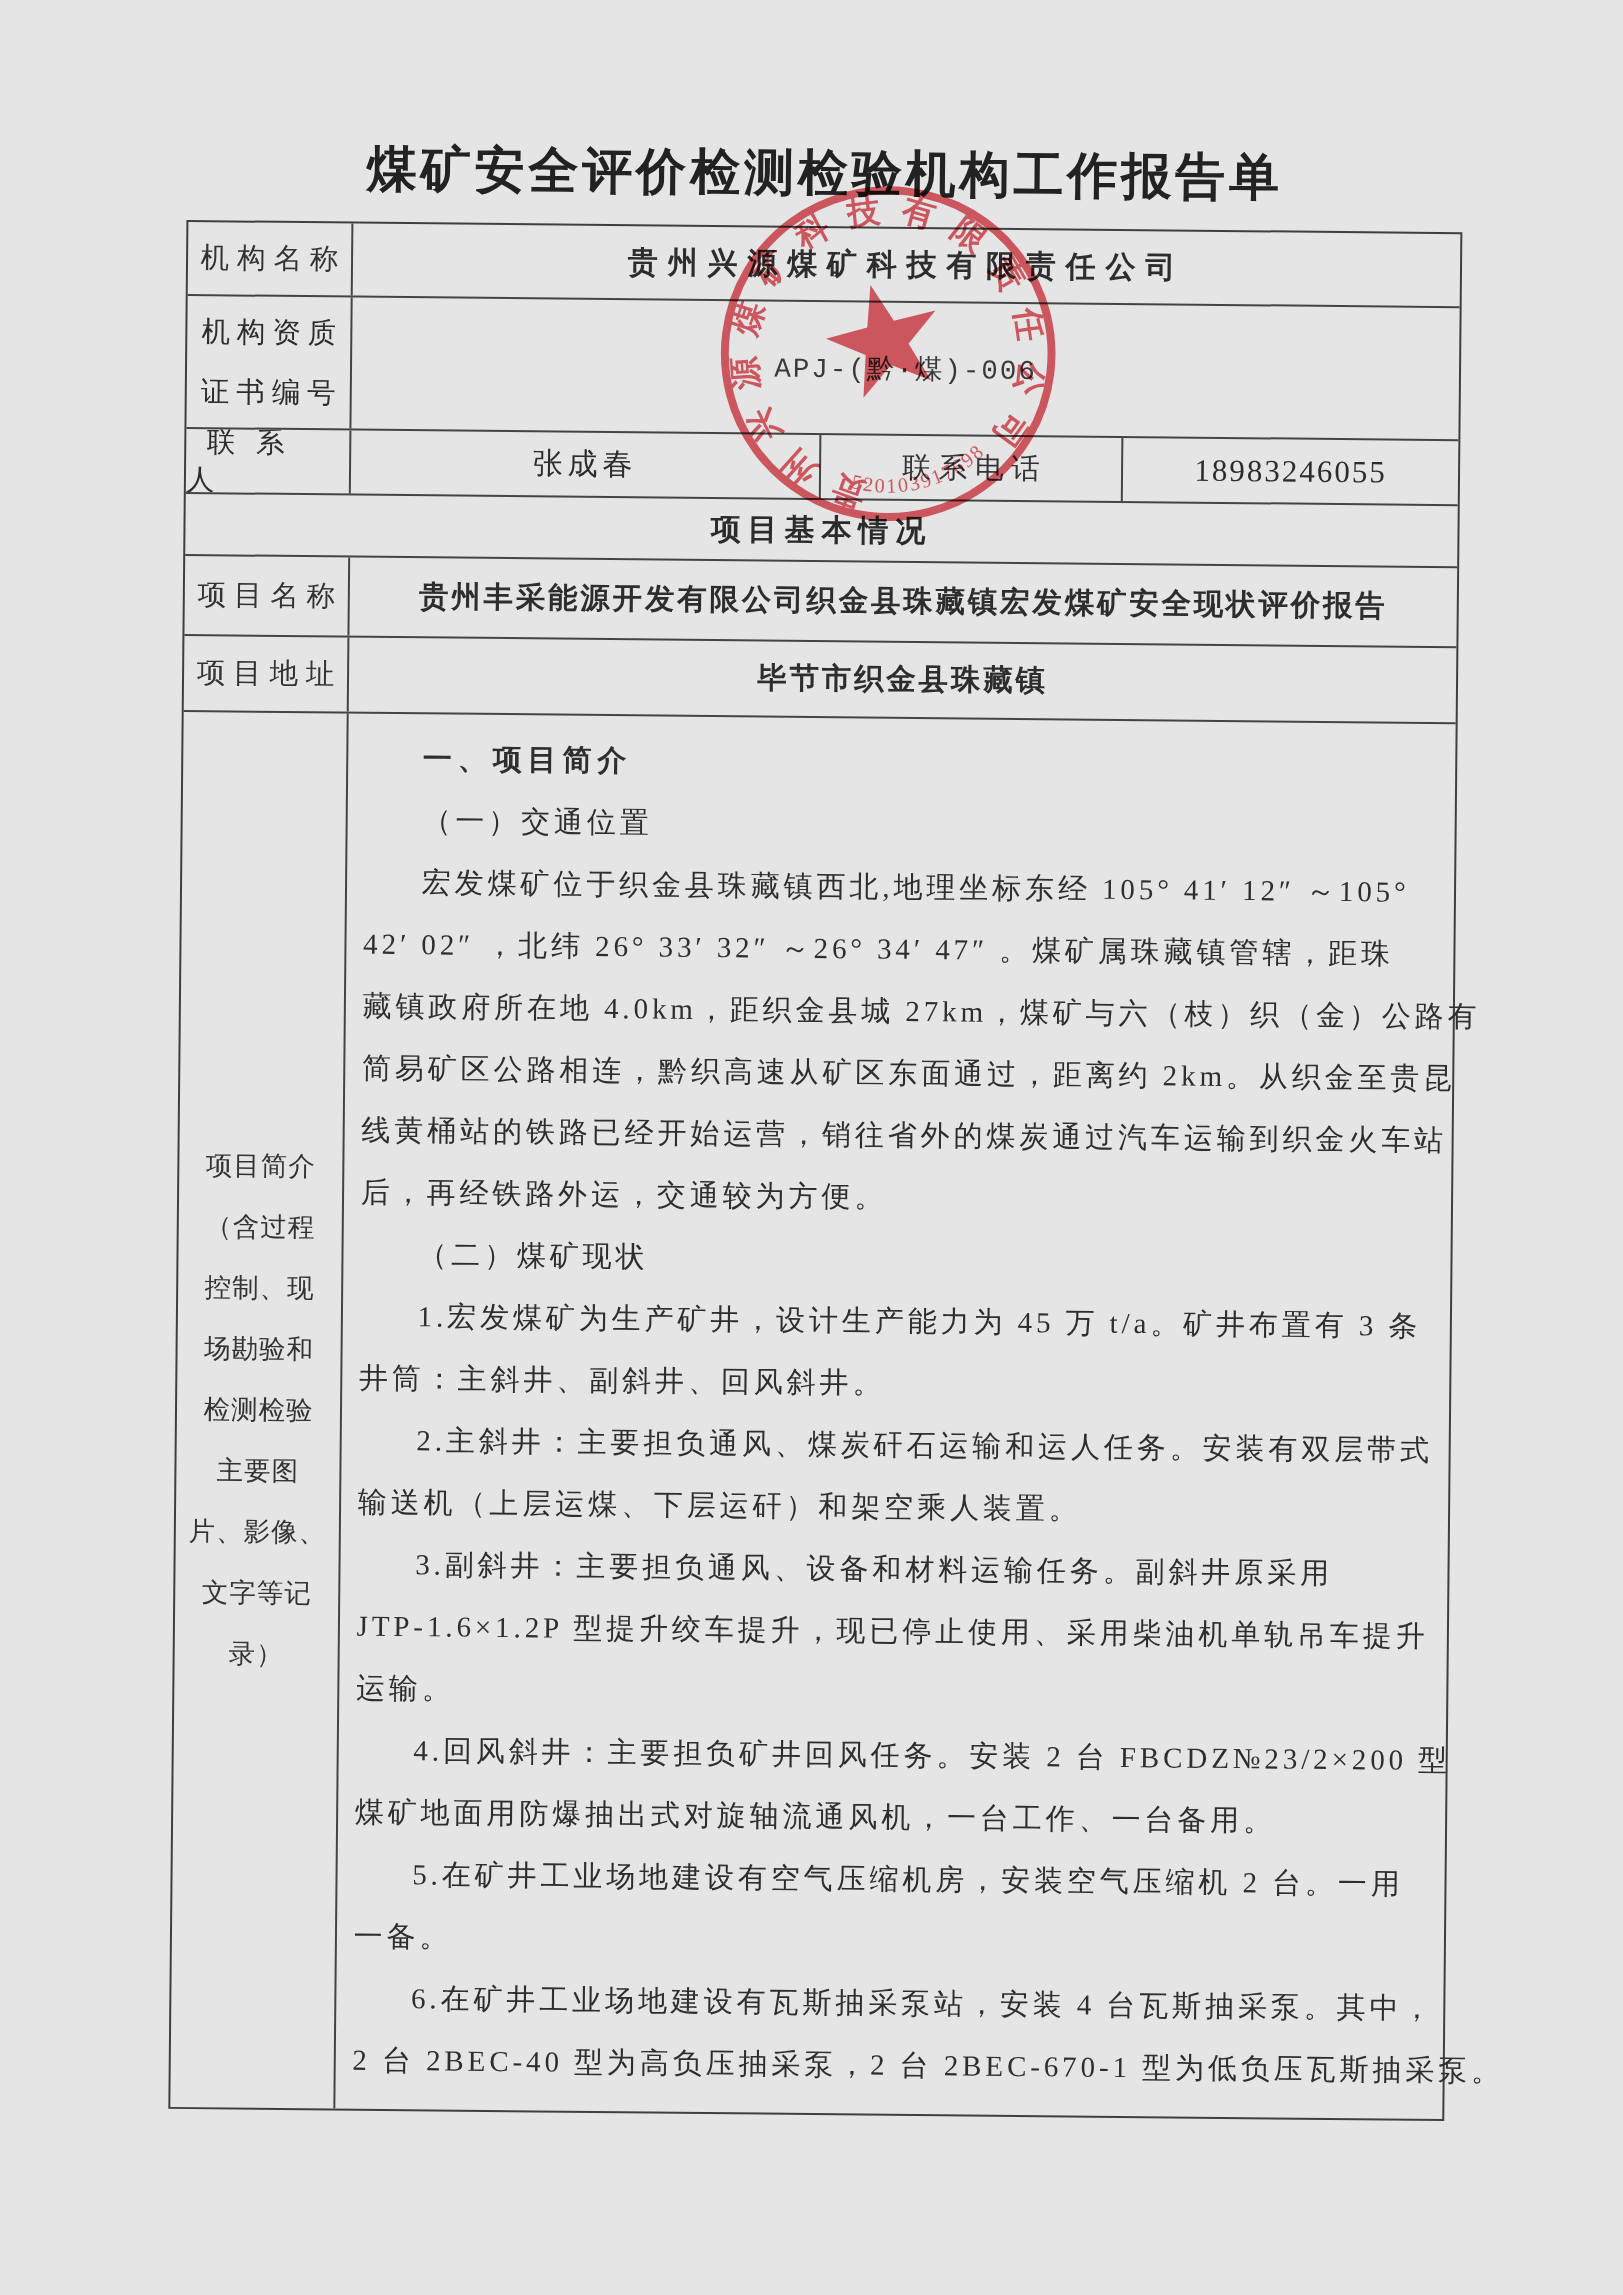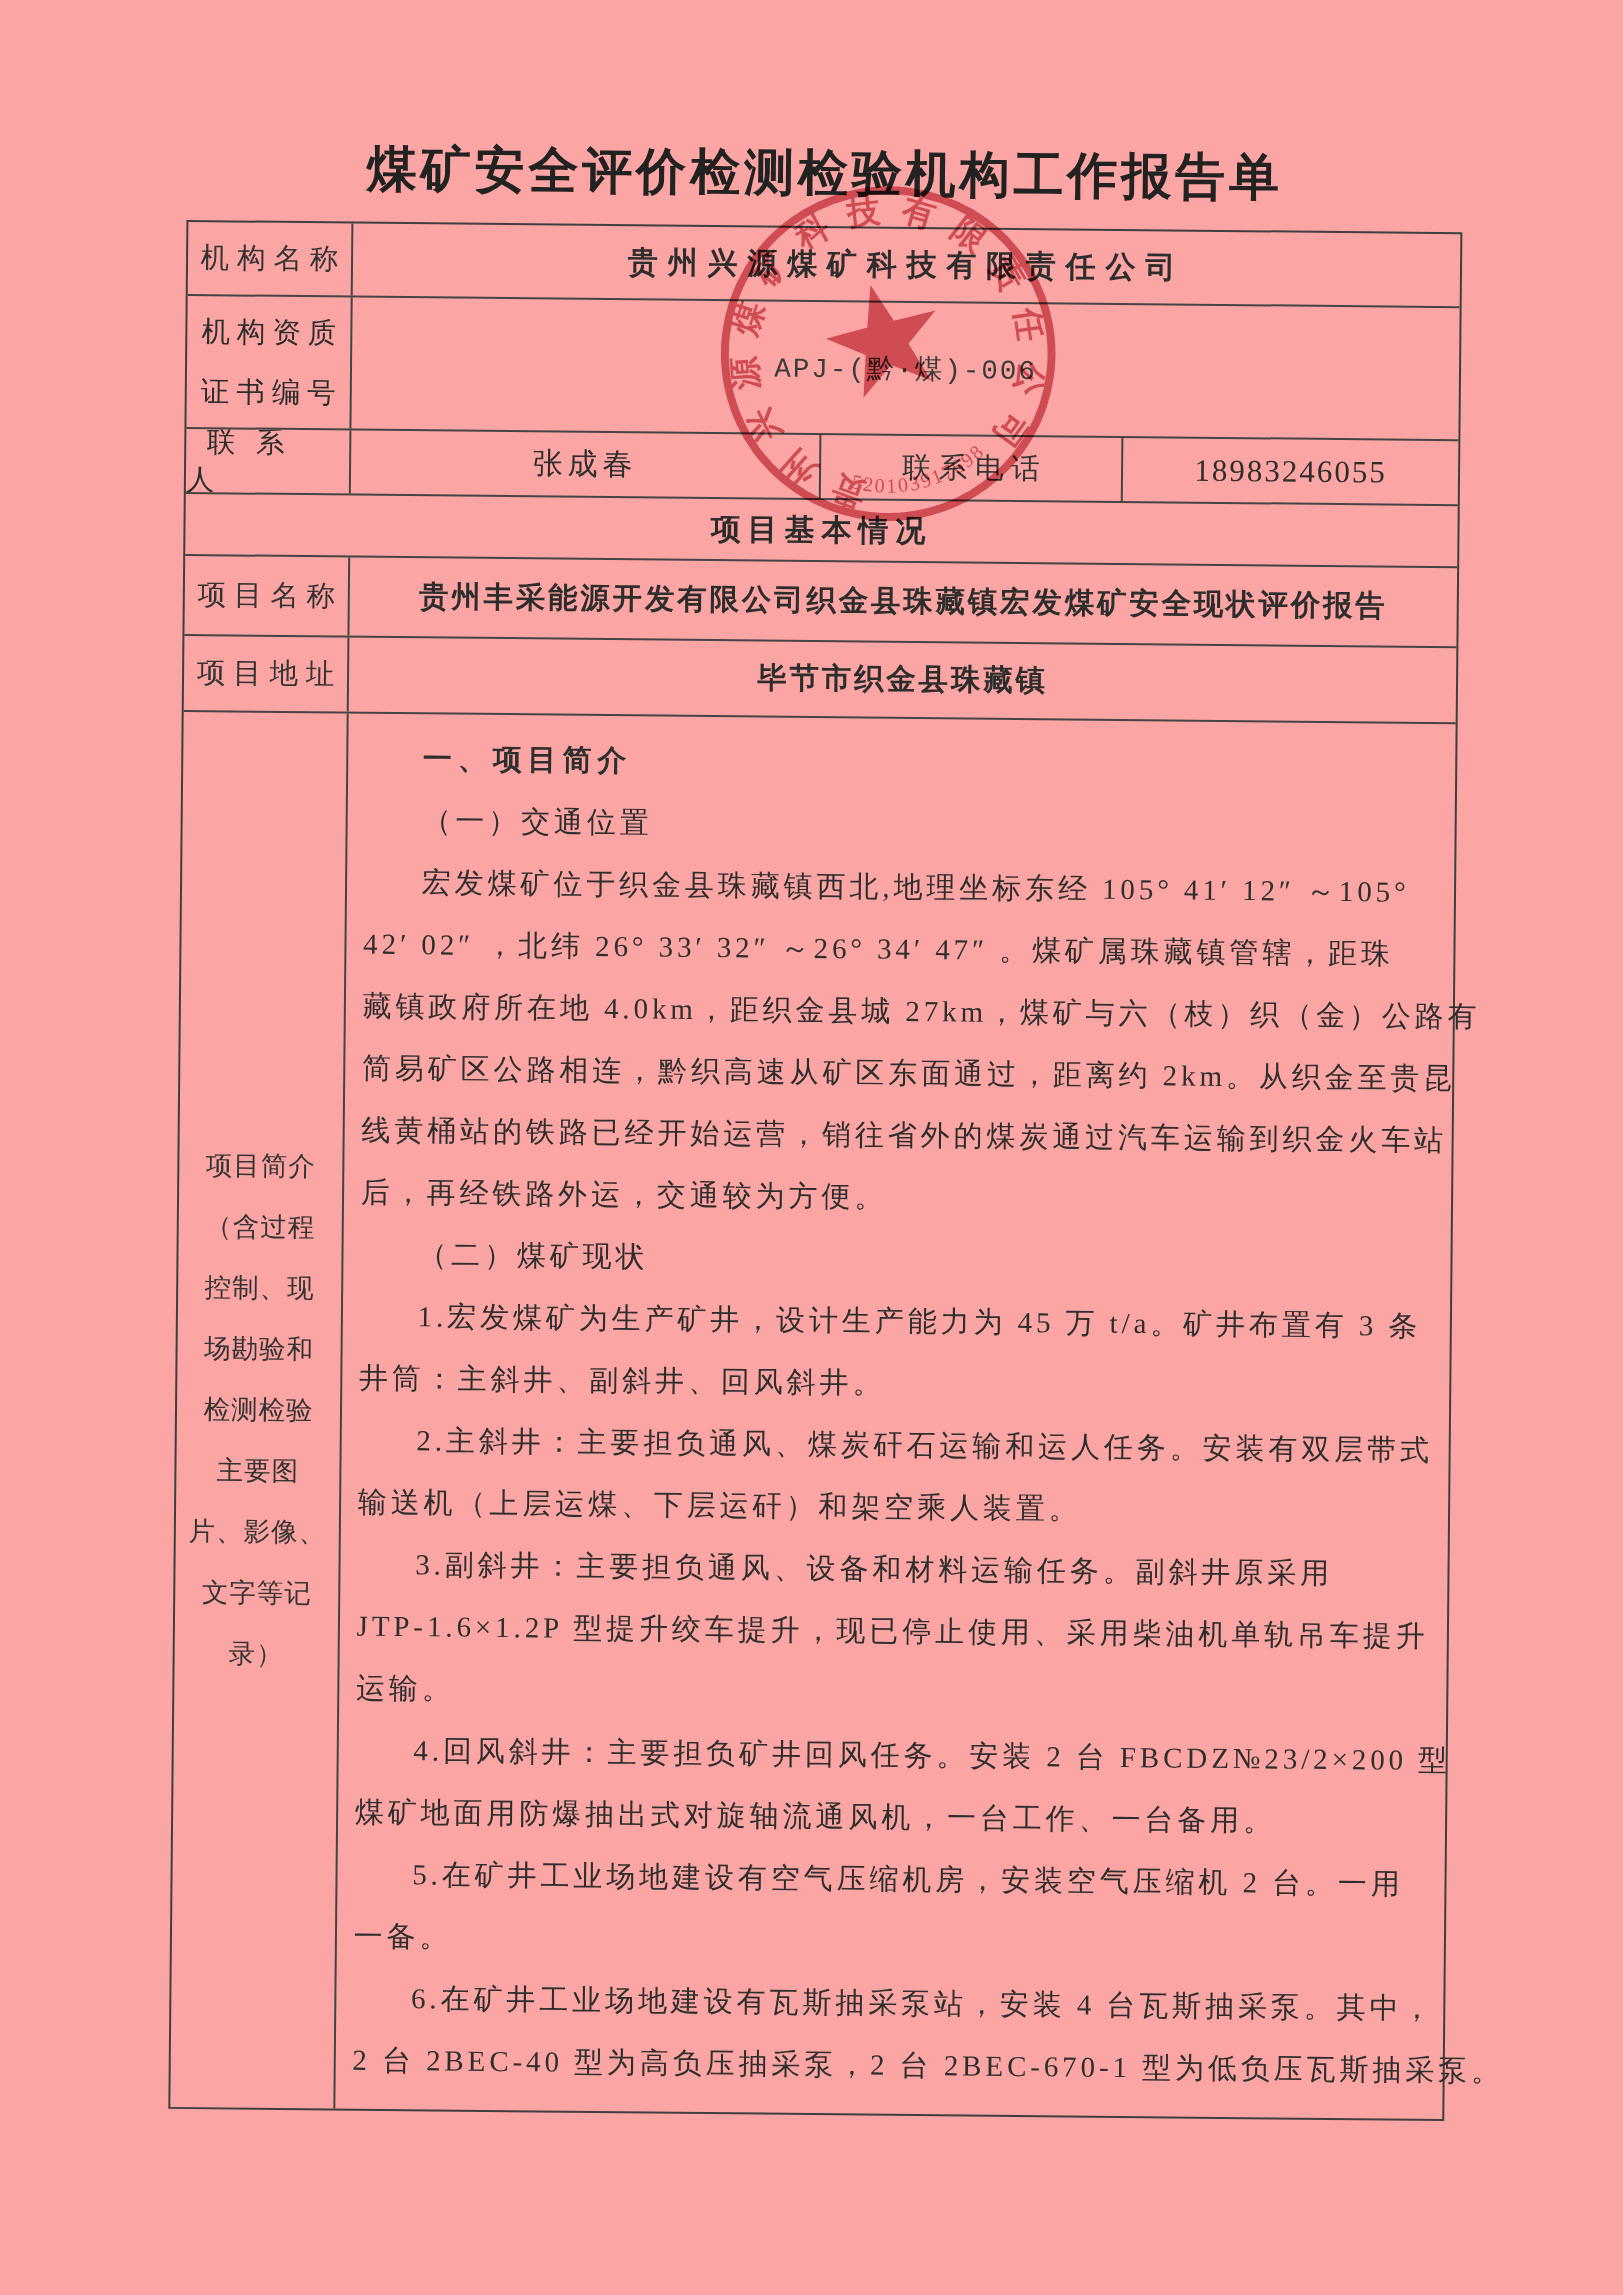--- a/index.html
+++ b/index.html
@@ -1,18 +1,18 @@
 <!DOCTYPE html>
 <html style="font-size:7.9px"><head>
 <meta charset="utf-8">
 <style>
   html,body{margin:0;padding:0;background:#ffffff;}
   body{width:1623px;height:2295px;overflow:hidden;position:relative;
        font-family:"Liberation Serif","DejaVu Serif",serif;color:#2d2d2d;}
-  .page{position:absolute;inset:0;background:#fca5a5;}
+  .page{position:absolute;inset:0;background:#e5e5e5;}
   .rot{position:absolute;inset:0;transform:rotate(0.55deg);transform-origin:50% 48%;}
 
   .title{position:absolute;left:178px;top:140px;width:1276px;margin:0;
          text-align:center;font-family:"Liberation Sans","DejaVu Sans",sans-serif;
          font-weight:bold;font-size:50px;letter-spacing:3.9px;color:#222;}
 
   .tbl{position:absolute;left:178px;top:226px;width:1276px;height:1889px;
        border:2.9px solid #3f3f3f;box-sizing:border-box;display:flex;flex-direction:column;}
   .row{display:flex;flex-direction:row;border-bottom:2.5px solid #444;box-sizing:border-box;}
   .row:last-child{border-bottom:none;}

